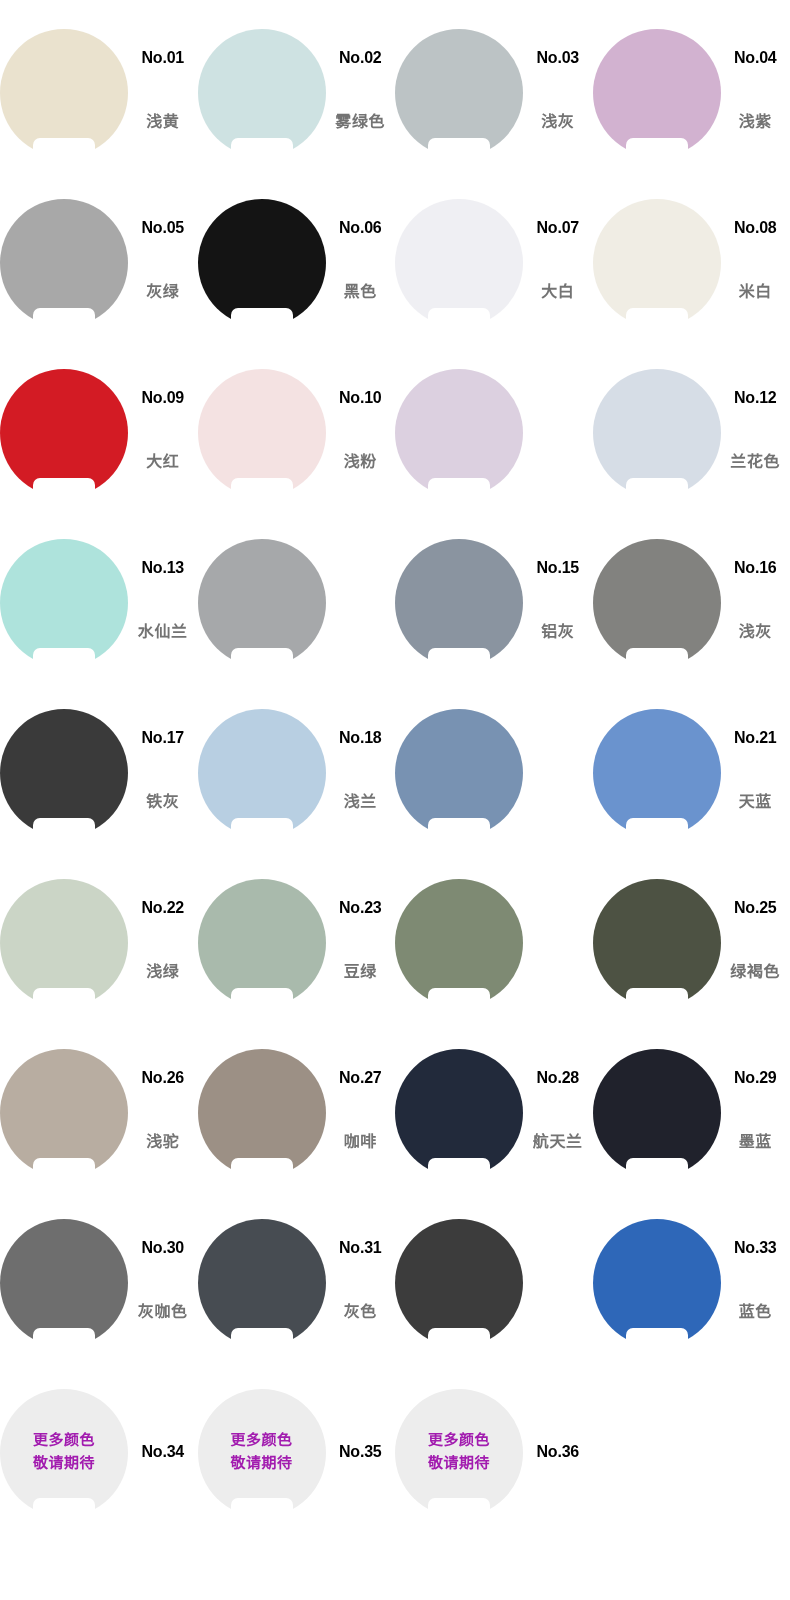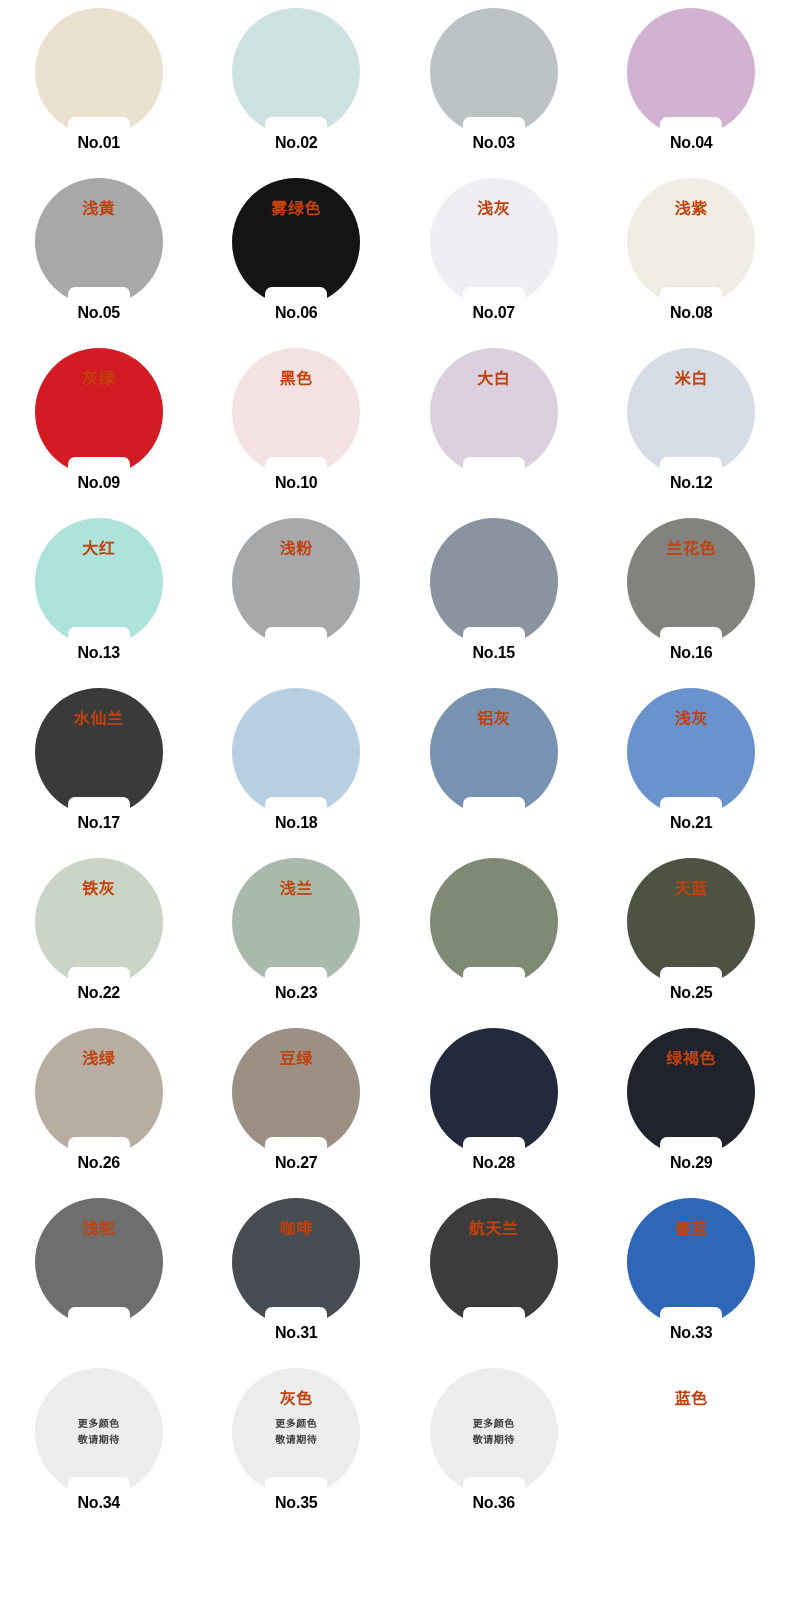--- a/index.html
+++ b/index.html
@@ -25,21 +25,21 @@
     grid-auto-rows: 170px;
     padding-top: 8px;
     box-sizing: border-box;
   }
 
   .swatch-cell {
     position: relative;
     width: 100%;
     height: 170px;
     display: flex;
-    flex-direction: column;
+    flex-direction: row;
     align-items: center;
   }
 
   
   .swatch-disc {
     position: relative;
     width: 128px;
     height: 128px;
     border-radius: 50%;
     background-color: #cccccc;
@@ -65,22 +65,22 @@
   }
 
   
   .placeholder-text {
     position: absolute;
     left: 0;
     right: 0;
     top: 50%;
     transform: translateY(-52%);
     text-align: center;
-    color: #404040;
-    font-size: 10px;
+    color: #a21caf;
+    font-size: 15px;
     font-weight: 700;
     line-height: 1.55;
     letter-spacing: 0.5px;
     font-family: "DejaVu Sans", "Liberation Sans", sans-serif;
   }
   .placeholder-text span { display: block; }
 
   .swatch-labels {
     position: relative;
     margin-top: -3px;
@@ -96,24 +96,24 @@
     color: #000000;
     line-height: 1.25;
     letter-spacing: -0.2px;
     font-family: "Liberation Sans", "DejaVu Sans", sans-serif;
   }
 
   .swatch-name {
     display: block;
     font-size: 16px;
     font-weight: 700;
-    color: #c2410c;
+    color: #737373;
     line-height: 1.45;
     letter-spacing: 0.6px;
-    font-family: Liberation Serif, serif;
+    font-family: Liberation Mono, monospace;
     margin-top: 44px;
   }
   .swatch-name:empty { display: none; }
 </style>
 </head>
 <body>
 
 <div id="swatch-grid">
     <div class="swatch-cell">
       <div class="swatch-disc" style="background-color: rgb(234, 226, 206);">
@@ -347,20 +347,24 @@
         <div class="swatch-notch"></div>
       </div>
       <div class="swatch-labels">
         <span class="swatch-code">No.29</span>
         <span class="swatch-name">墨蓝</span>
       </div>
     </div>
     <div class="swatch-cell">
       <div class="swatch-disc" style="background-color: rgb(110, 110, 110);">
         <div class="swatch-notch"></div>
+      </div>
+      <div class="swatch-labels">
+        <span class="swatch-code">No.30</span>
+        <span class="swatch-name">灰咖色</span>
       </div>
     </div>
     <div class="swatch-cell">
       <div class="swatch-disc" style="background-color: rgb(71, 76, 82);">
         <div class="swatch-notch"></div>
       </div>
       <div class="swatch-labels">
         <span class="swatch-code">No.31</span>
         <span class="swatch-name">灰色</span>
       </div>

